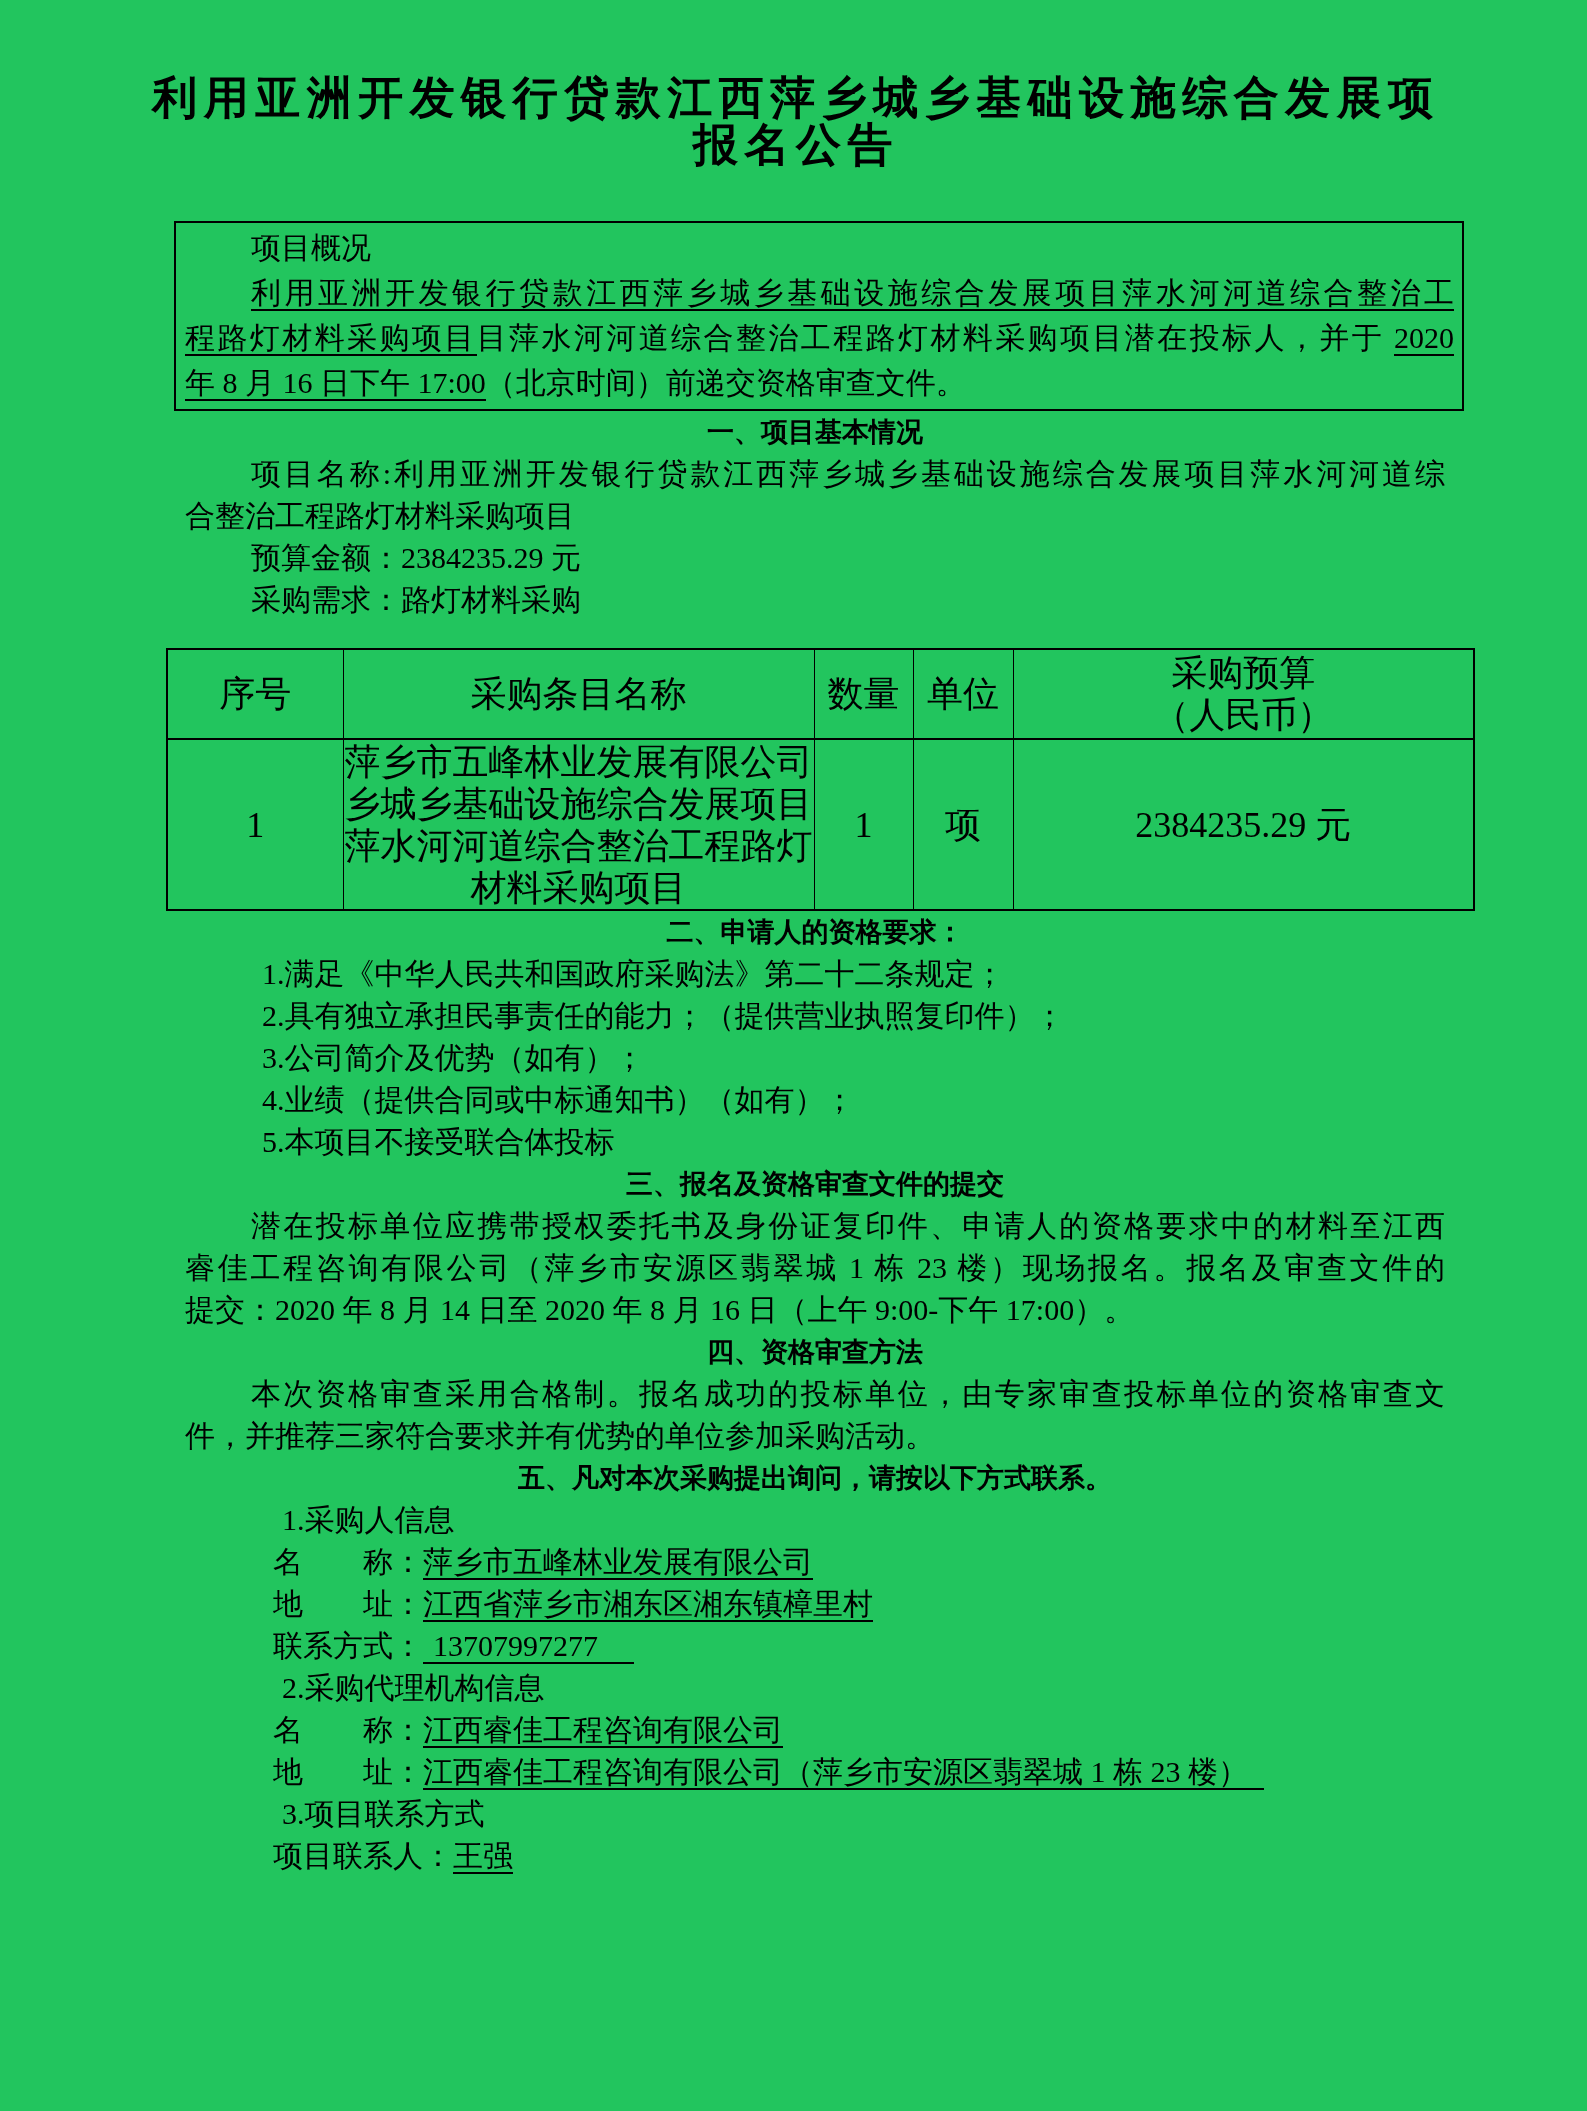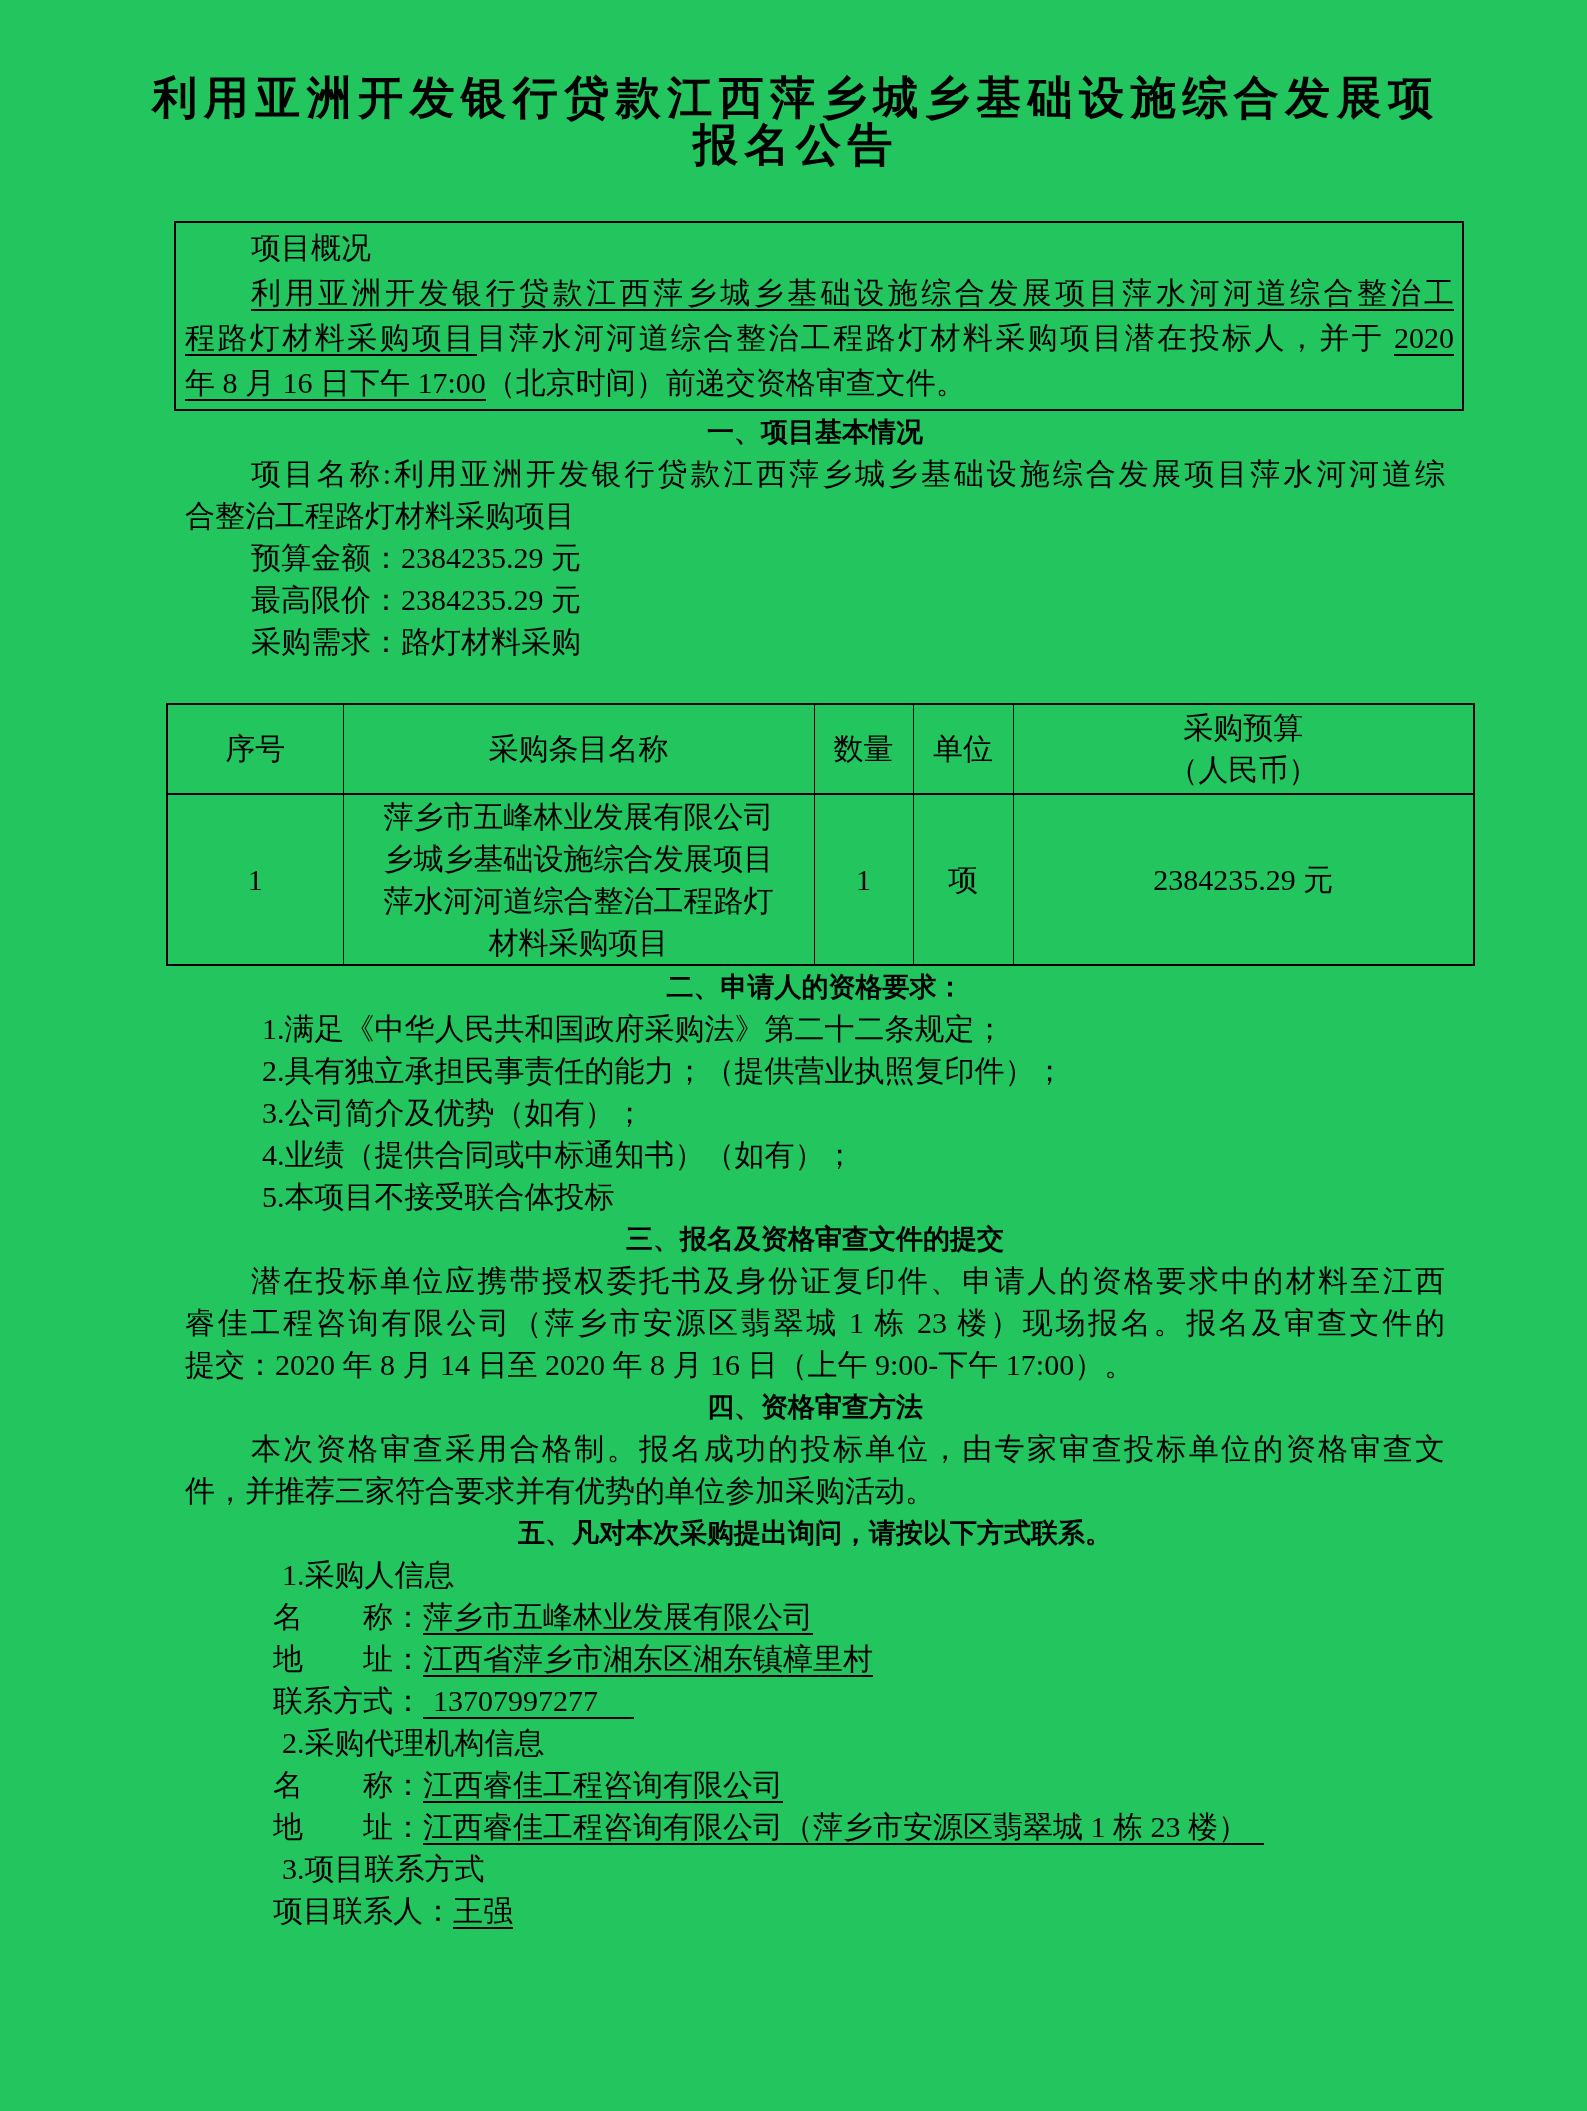--- a/index.html
+++ b/index.html
@@ -52,23 +52,23 @@
     text-align:center;
   }
   .u { border-bottom:2px solid #000; }
   .u-phone1 { padding:0 36px 0 10px; }
   .u-tail   { padding-right:16px; }
   
   .ptable {
     border-collapse:collapse;
     table-layout:fixed;
     margin-left:-19px;
-    margin-top:40px;
+    margin-top:27px;
     width:1307px;
-    font-size:30px;
+    font-size:36px;
     line-height:42px;
   }
   .ptable td {
     border:1.5px solid #000;
     text-align:center;
     vertical-align:middle;
     padding:0;
   }
   .ptable { border:2.5px solid #000; }
   .ptable tr.thead-row td { border-bottom:2.5px solid #000; height:88px; }
@@ -93,21 +93,20 @@
     <div class="line ind2">项目概况</div>
     <div class="line ind2 jl"><span class="u">利用亚洲开发银行贷款江西萍乡城乡基础设施综合发展项目萍水河河道综合整治工</span></div>
     <div class="line jl"><span class="u">程路灯材料采购项目</span><span>目萍水河河道综合整治工程路灯材料采购项目潜在投标人，并于 </span><span class="u">2020</span></div>
     <div class="line"><span class="u">年 8 月 16 日下午 17:00</span><span>（北京时间）前递交资格审查文件。</span></div>
   </div>
 
   <div class="line heading">一、项目基本情况</div>
   <div class="line ind2 jl">项目名称:利用亚洲开发银行贷款江西萍乡城乡基础设施综合发展项目萍水河河道综</div>
   <div class="line">合整治工程路灯材料采购项目</div>
   <div class="line ind2">预算金额：2384235.29 元</div>
-  <div class="line ind2">最高限价：2384235.29 元</div>
   <div class="line ind2">采购需求：路灯材料采购</div>
 
   <table class="ptable">
     <colgroup>
       <col class="col-no">
         <col class="col-name">
         <col class="col-qty">
         <col class="col-unit">
         <col class="col-bud">
     </colgroup>

